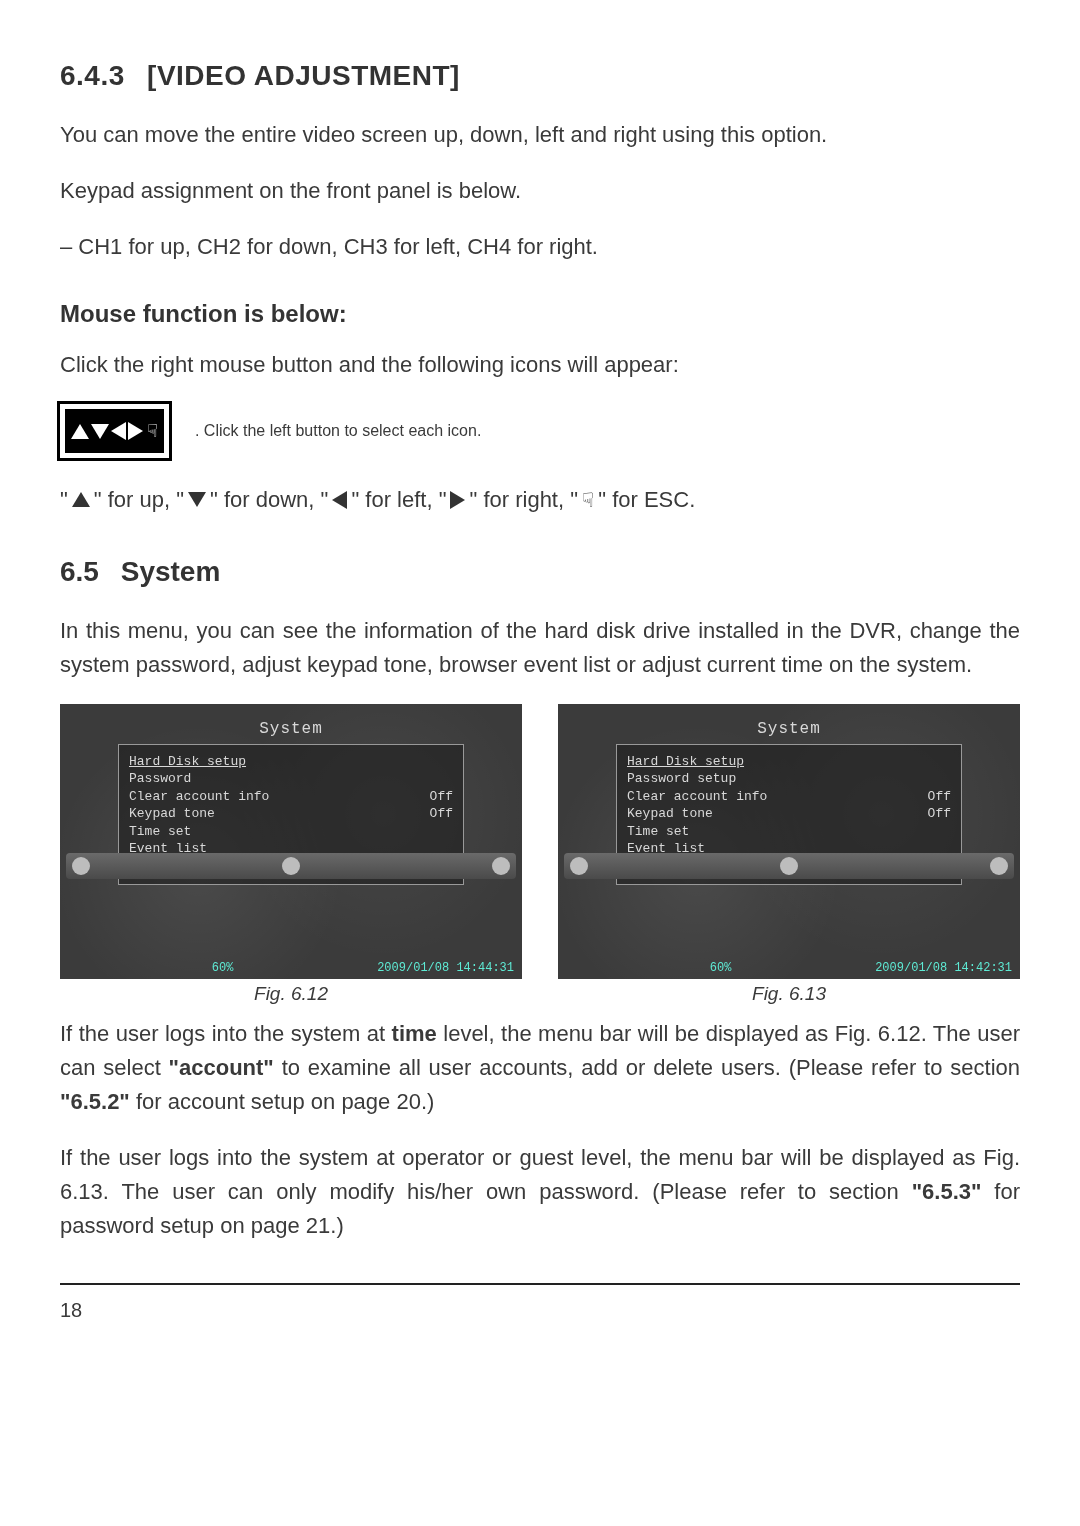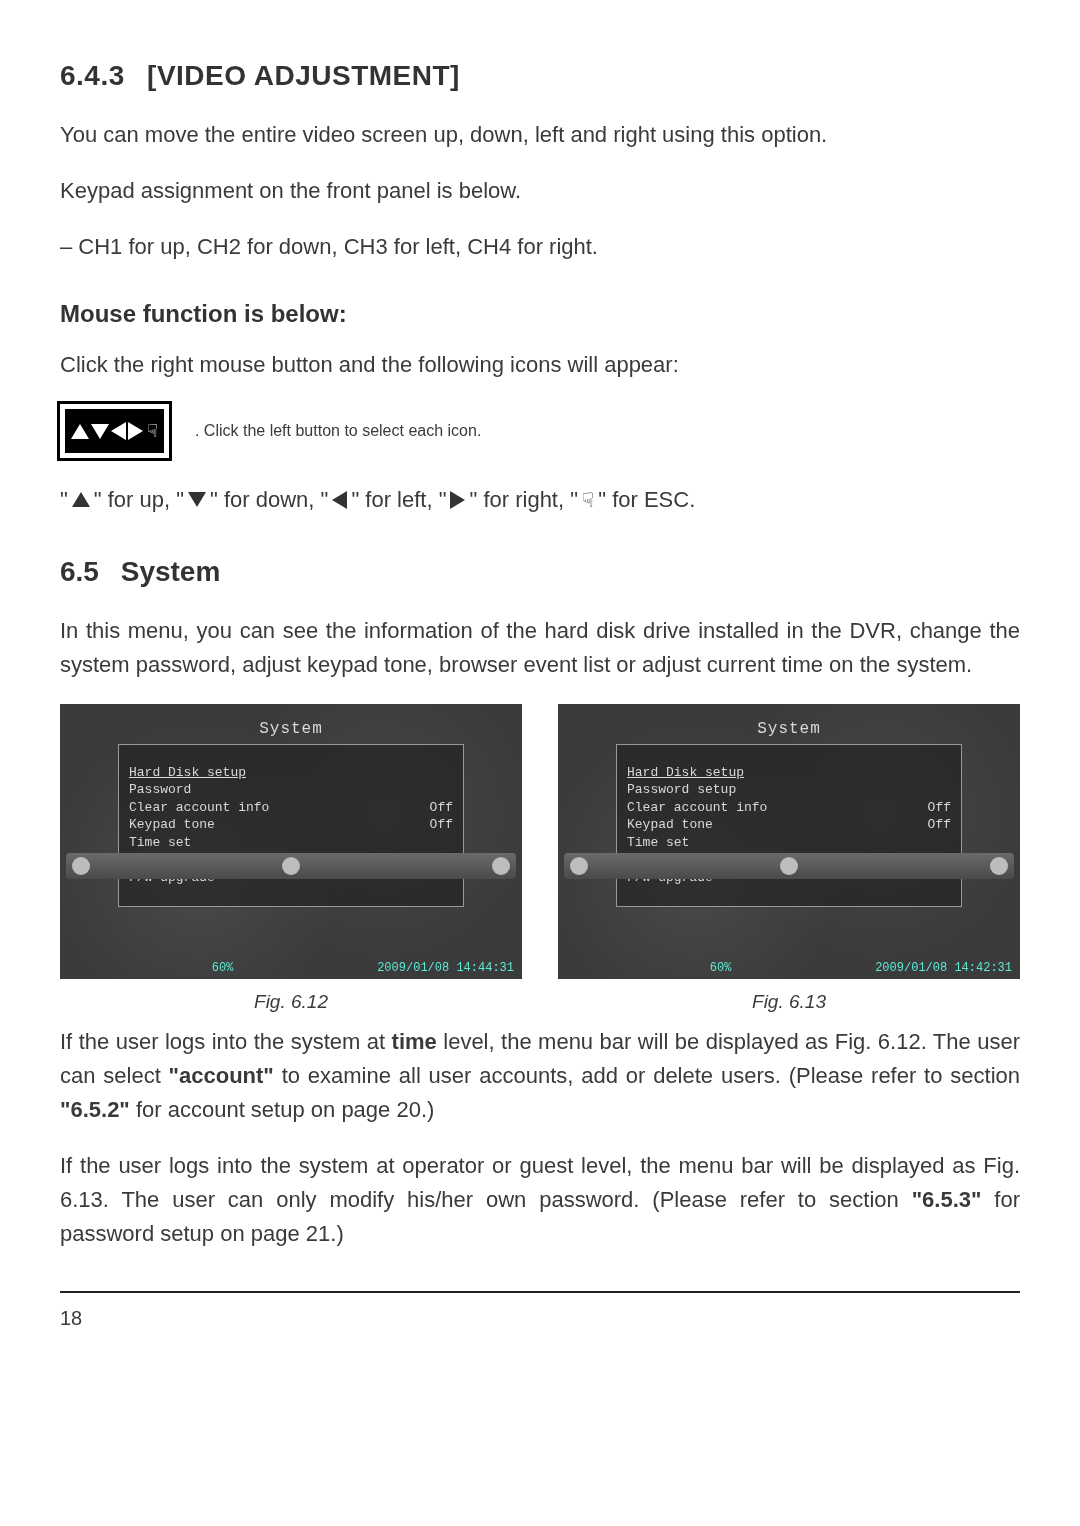--- a/index.html
+++ b/index.html
@@ -98,21 +98,21 @@
   }
   .scr-title {
     position:absolute; top:16px; left:0; right:0;
     text-align:center; font-size:16px; letter-spacing:1px;
   }
   .scr-menu {
     position:absolute;
     top:40px; left:58px; right:58px;
     border:1px solid #999;
     background: rgba(30,30,30,0.6);
-    padding:19px 10px;
+    padding:8px 10px;
     font-size:13px;
     line-height:1.35;
   }
   .scr-menu .row { display:flex; justify-content:space-between; }
   .scr-menu .hl { text-decoration: underline; }
   .scr-foot {
     position:absolute; bottom:4px; right:8px; left:8px;
     display:flex; justify-content:space-between; align-items:flex-end;
     font-size:12px; color:#5eead4;
   }
@@ -133,21 +133,21 @@
     background:
       radial-gradient(circle at 30% 60%, rgba(255,255,255,0.08), transparent 40%),
       radial-gradient(circle at 70% 40%, rgba(255,255,255,0.06), transparent 40%),
       #3b3b3b;
   }
   .fig-caption {
     text-align:center;
     font-style: italic;
     font-size: 19px;
     color:#3a3a3a;
-    margin-top:12px;
+    margin-top:4px;
   }
   .hr {
     border:0; border-top:2px solid #222;
     margin-top: 40px;
   }
   .pagenum {
     font-size:20px;
     color:#3a3a3a;
     margin-top:14px;
   }

